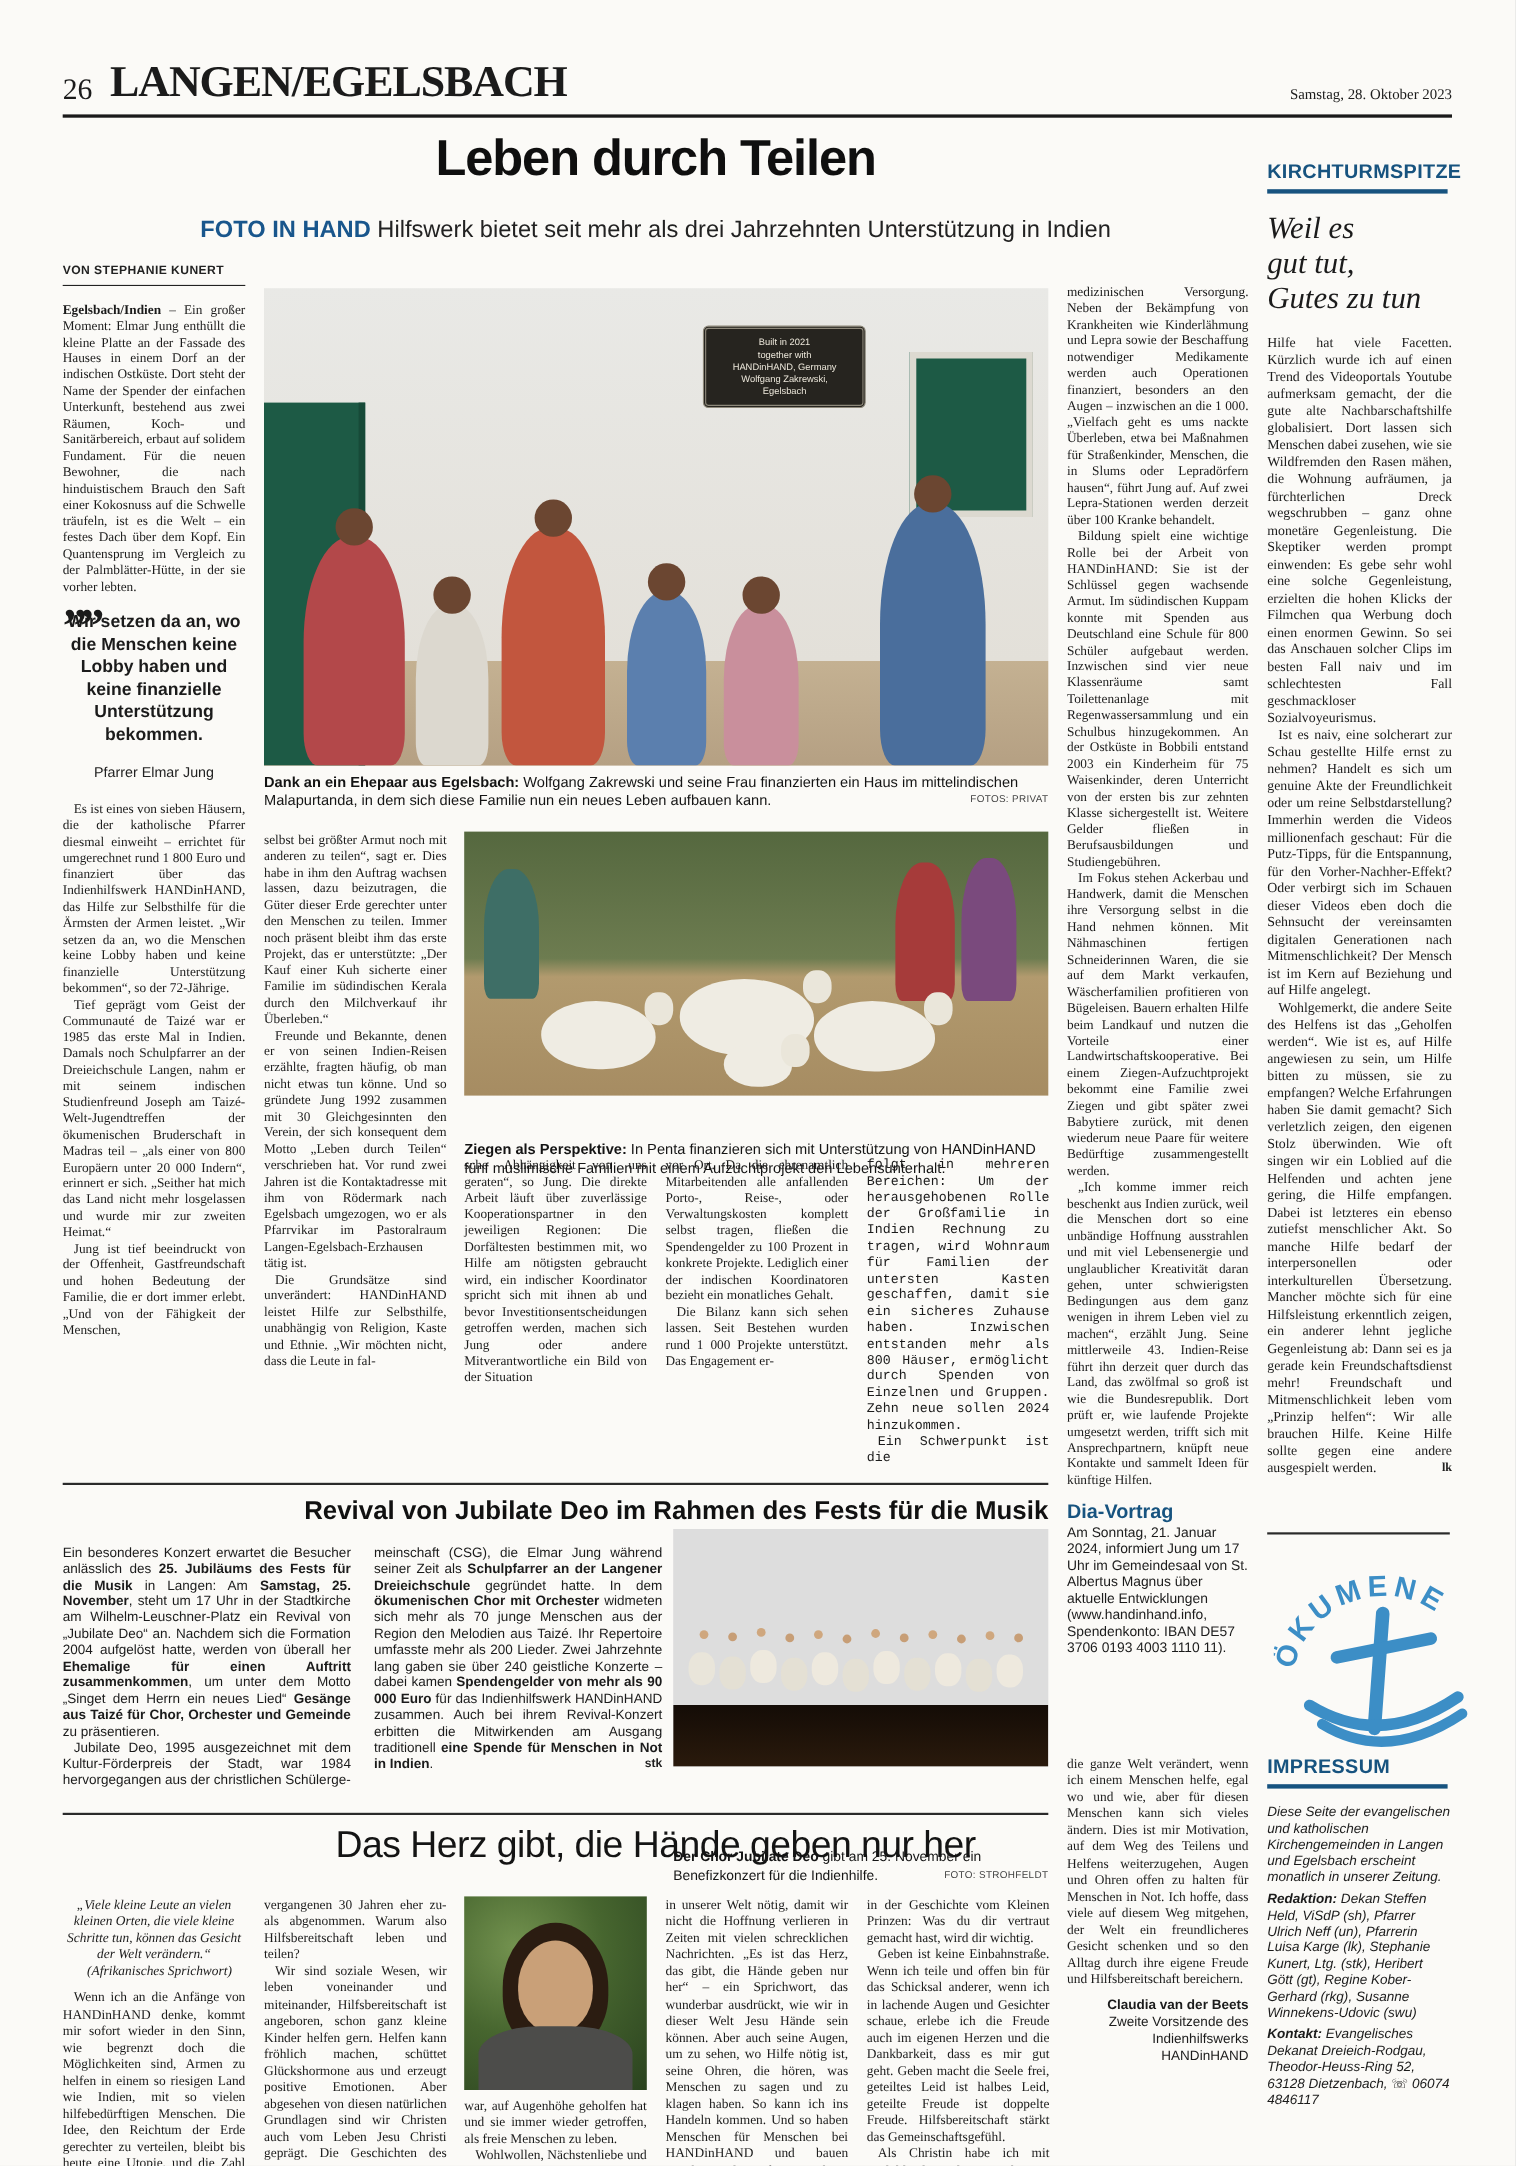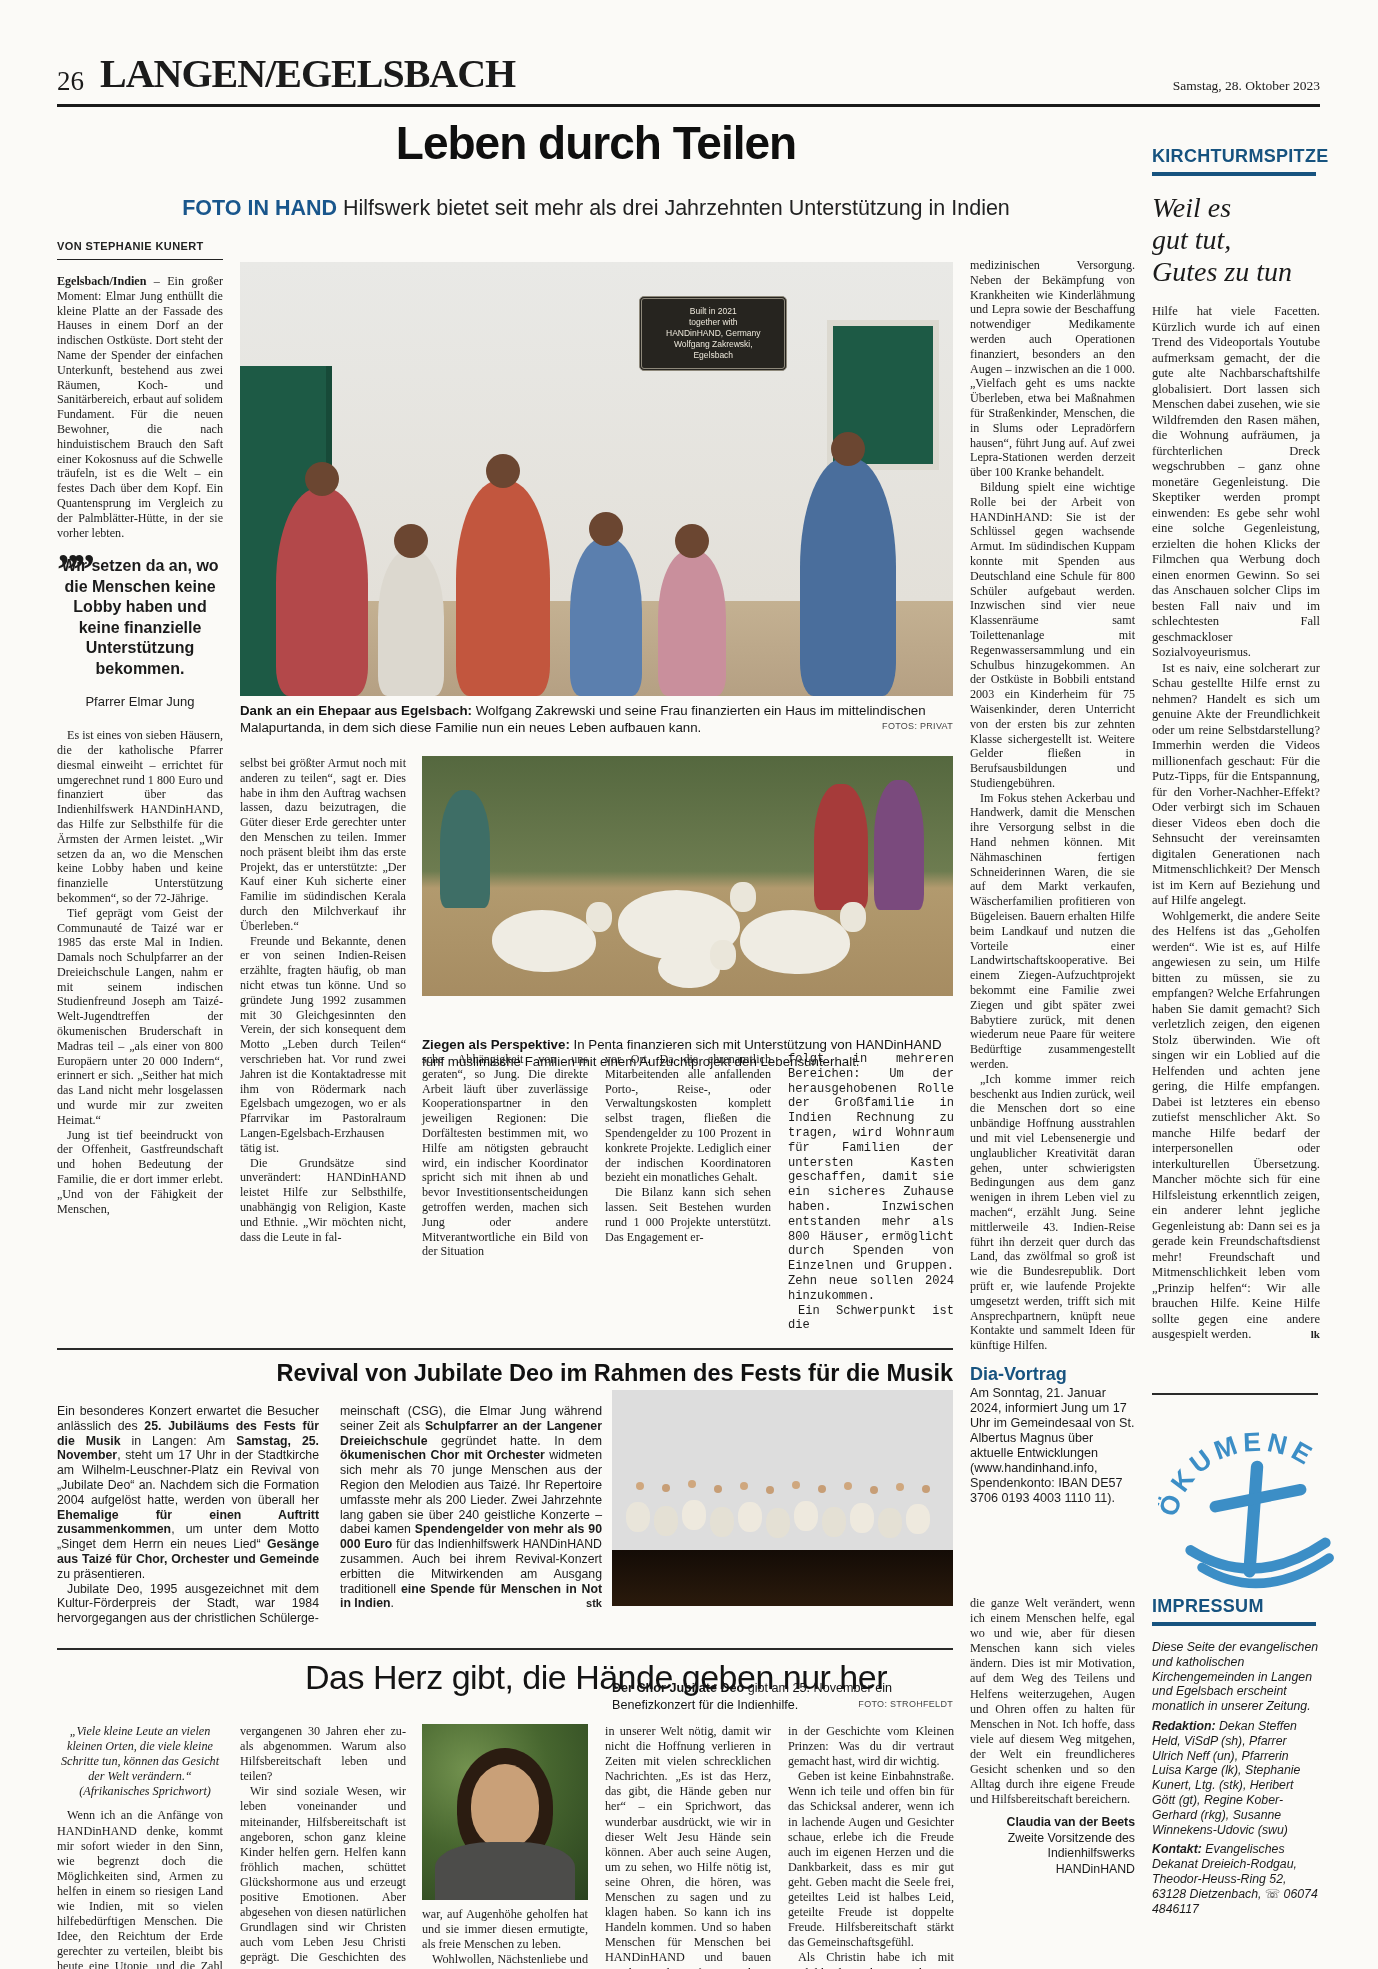--- a/index.html
+++ b/index.html
@@ -293,21 +293,21 @@
       <p><span>Wir sind soziale Wesen, wir leben voneinander und miteinander, Hilfsbereitschaft ist angeboren, schon ganz kleine Kinder helfen gern. Helfen kann fröhlich machen, schüttet Glückshormone aus und erzeugt positive Emotionen. Aber abgesehen von diesen natürlichen Grundlagen sind wir Christen auch vom Leben Jesu Christi geprägt. Die Geschichten des Neuen Testaments zeigen an vielen Stellen, wie Jesus anderen zugewandt</span></p>
     </div>
 
   <div class="abs bcol" style="left:422px;top:1724px;">
     <div class="photo ph-portrait" style="position:relative;width:166px;height:176px;">
       <div class="hair"></div>
       <div class="face"></div>
       <div class="body"></div>
     </div>
     <div style="margin-top:7px;">
-        <p><span>war, auf Augenhöhe geholfen hat und sie immer diesen ermutigte, als freie Menschen zu leben.</span></p>
+        <p><span>war, auf Augenhöhe geholfen hat und sie immer wieder getroffen, als freie Menschen zu leben.</span></p>
         <p><span>Wohlwollen, Nächstenliebe und Hilfsbereitschaft sind</span></p>
       </div>
   </div>
 
   <div class="abs bcol" style="left:605px;top:1724px;">
       <p><span>in unserer Welt nötig, damit wir nicht die Hoffnung verlieren in Zeiten mit vielen schrecklichen Nachrichten. „Es ist das Herz, das gibt, die Hände geben nur her“ – ein Sprichwort, das wunderbar ausdrückt, wie wir in dieser Welt Jesu Hände sein können. Aber auch seine Augen, um zu sehen, wo Hilfe nötig ist, seine Ohren, die hören, was Menschen zu sagen und zu klagen haben. So kann ich ins Handeln kommen. Und so haben Menschen für Menschen bei HANDinHAND und bauen Brücken in dieses ferne Land mit vielen unglaublichen Schicksalen. Es ist wie</span></p>
     </div>
   <div class="abs bcol" style="left:788px;top:1724px;">
       <p><span>in der Geschichte vom Kleinen Prinzen: Was du dir vertraut gemacht hast, wird dir wichtig.</span></p>
       <p><span>Geben ist keine Einbahnstraße. Wenn ich teile und offen bin für das Schicksal anderer, wenn ich in lachende Augen und Gesichter schaue, erlebe ich die Freude auch im eigenen Herzen und die Dankbarkeit, dass es mir gut geht. Geben macht die Seele frei, geteiltes Leid ist halbes Leid, geteilte Freude ist doppelte Freude. Hilfsbereitschaft stärkt das Gemeinschaftsgefühl.</span></p>

